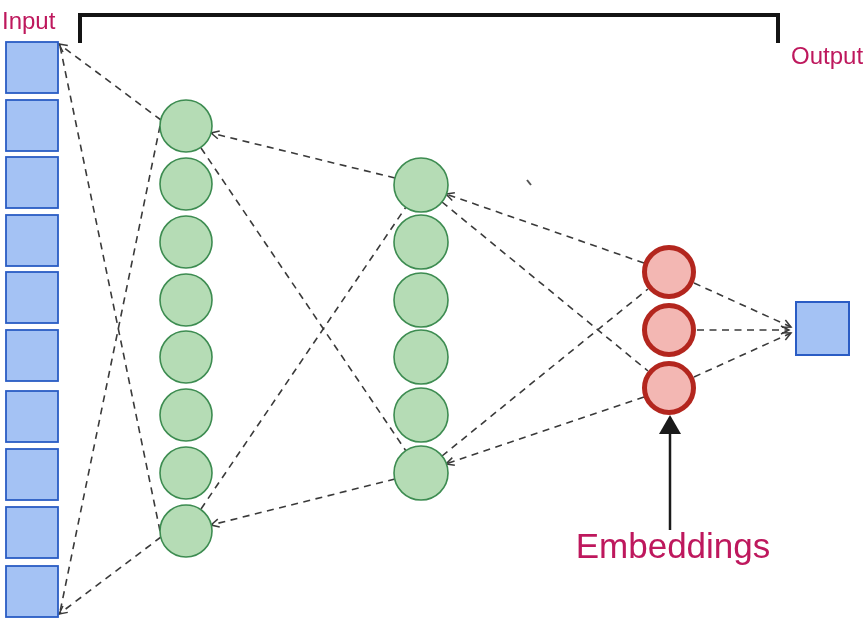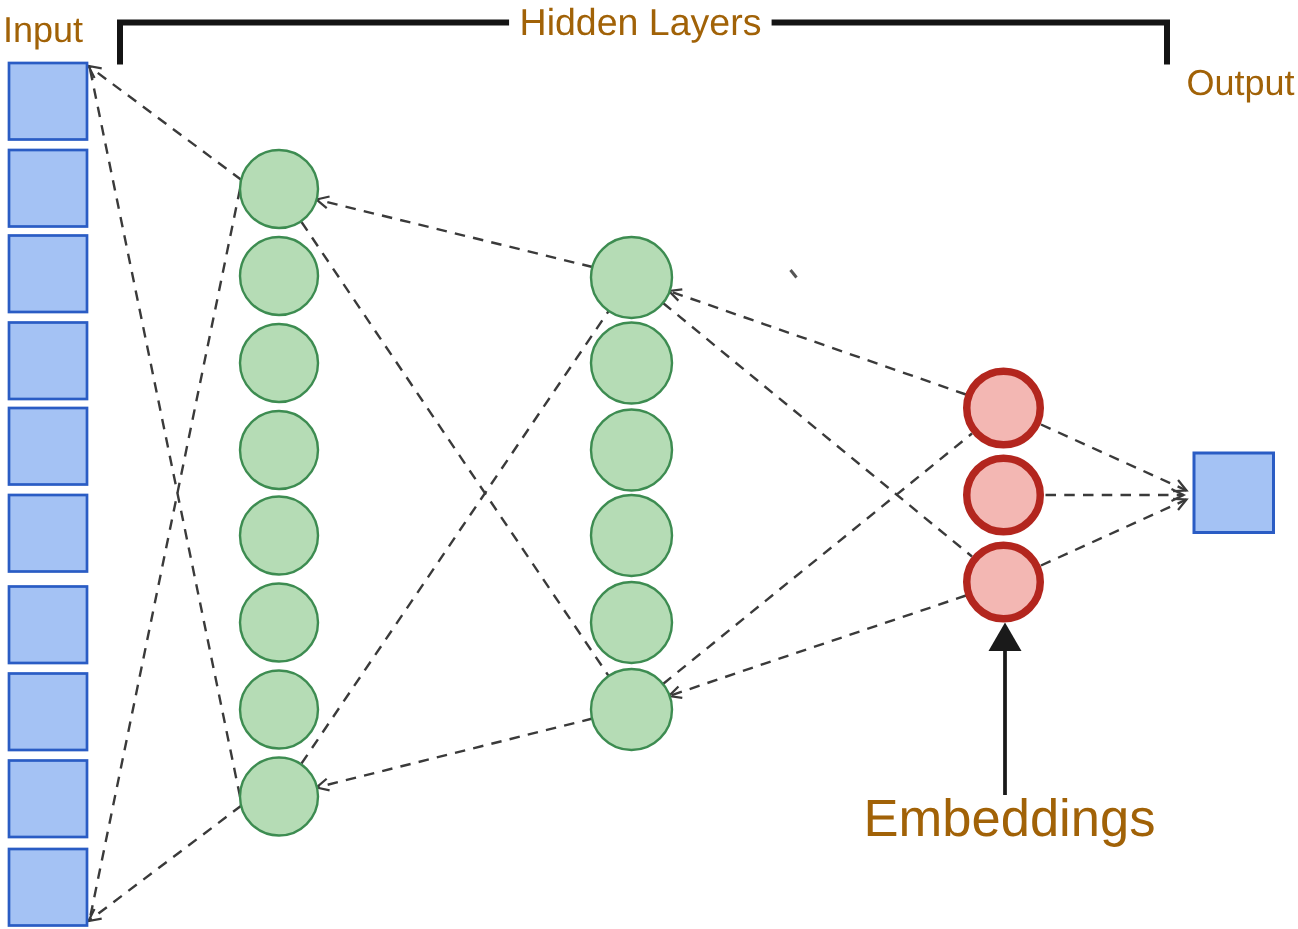--- a/index.html
+++ b/index.html
@@ -6,21 +6,21 @@
   .stage {
     position: relative;
     width: 865px;
     height: 619px;
     background: #ffffff;
     overflow: hidden;
     font-family: "Liberation Sans", sans-serif;
     color: #212121;
   }
   .stage svg { position: absolute; left: 0; top: 0; }
-  .lbl { position: absolute; white-space: nowrap; color: #a16207; }
+  .lbl { position: absolute; white-space: nowrap; color: #be185d; }
   .input-lbl   { left: 2px;  top: 7px;  font-size: 24px; }
   .hidden-lbl  {
     left: 427px; top: 1px; transform: translateX(-50%);
     font-size: 25px; line-height: 28px;
     background: #ffffff; padding: 0 7px;
   }
   .output-lbl  { left: 791px; top: 4px; font-size: 24px; margin-top: 38px; }
   .embeddings-lbl {
     left: 673px; top: 526px; transform: translateX(-50%);
     font-size: 35px;
@@ -79,16 +79,15 @@
       <circle cx="421" cy="415" r="27" fill="#B5DCB5" stroke="#3D8C51" stroke-width="1.6"></circle>
       <circle cx="421" cy="473" r="27" fill="#B5DCB5" stroke="#3D8C51" stroke-width="1.6"></circle>
       <circle cx="669" cy="272" r="24.5" fill="#F3B7B3" stroke="#B3261E" stroke-width="5"></circle>
       <circle cx="669" cy="330" r="24.5" fill="#F3B7B3" stroke="#B3261E" stroke-width="5"></circle>
       <circle cx="669" cy="388" r="24.5" fill="#F3B7B3" stroke="#B3261E" stroke-width="5"></circle>
       <rect x="796" y="302" width="53" height="53" fill="#A4C2F4" stroke="#2A5CC4" stroke-width="2"></rect>
       <line x1="670" y1="530" x2="670" y2="433" stroke="#1A1A1A" stroke-width="2.5"></line>
       <polygon points="670,415 659,434 681,434" fill="#1A1A1A"></polygon>
     </svg>
   <div class="lbl input-lbl">Input</div>
-  <div class="lbl hidden-lbl">Hidden Layers</div>
   <div class="lbl output-lbl">Output</div>
   <div class="lbl embeddings-lbl">Embeddings</div>
 </div>
 
 </body></html>

